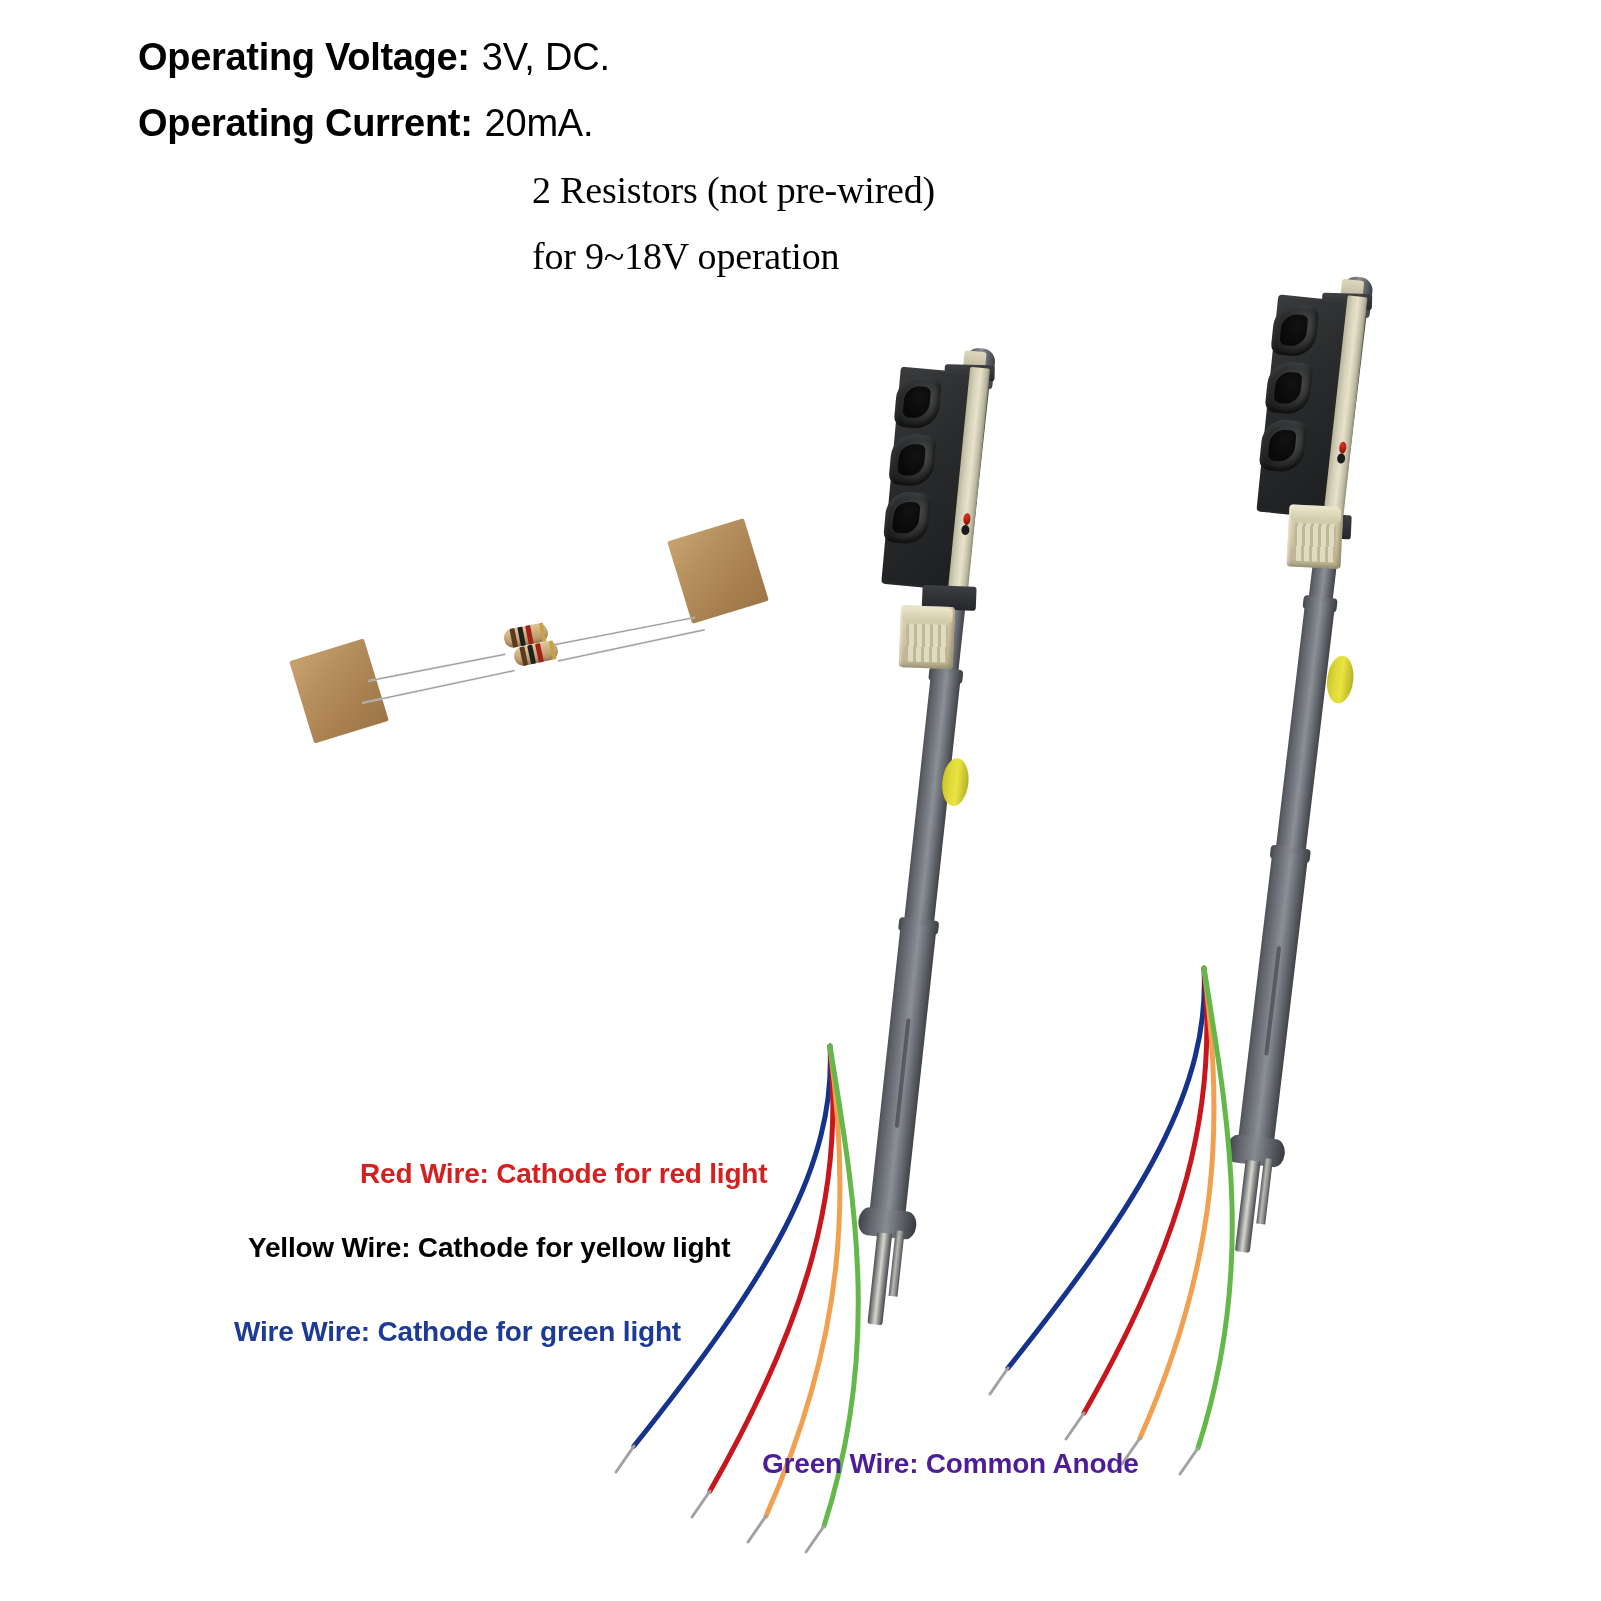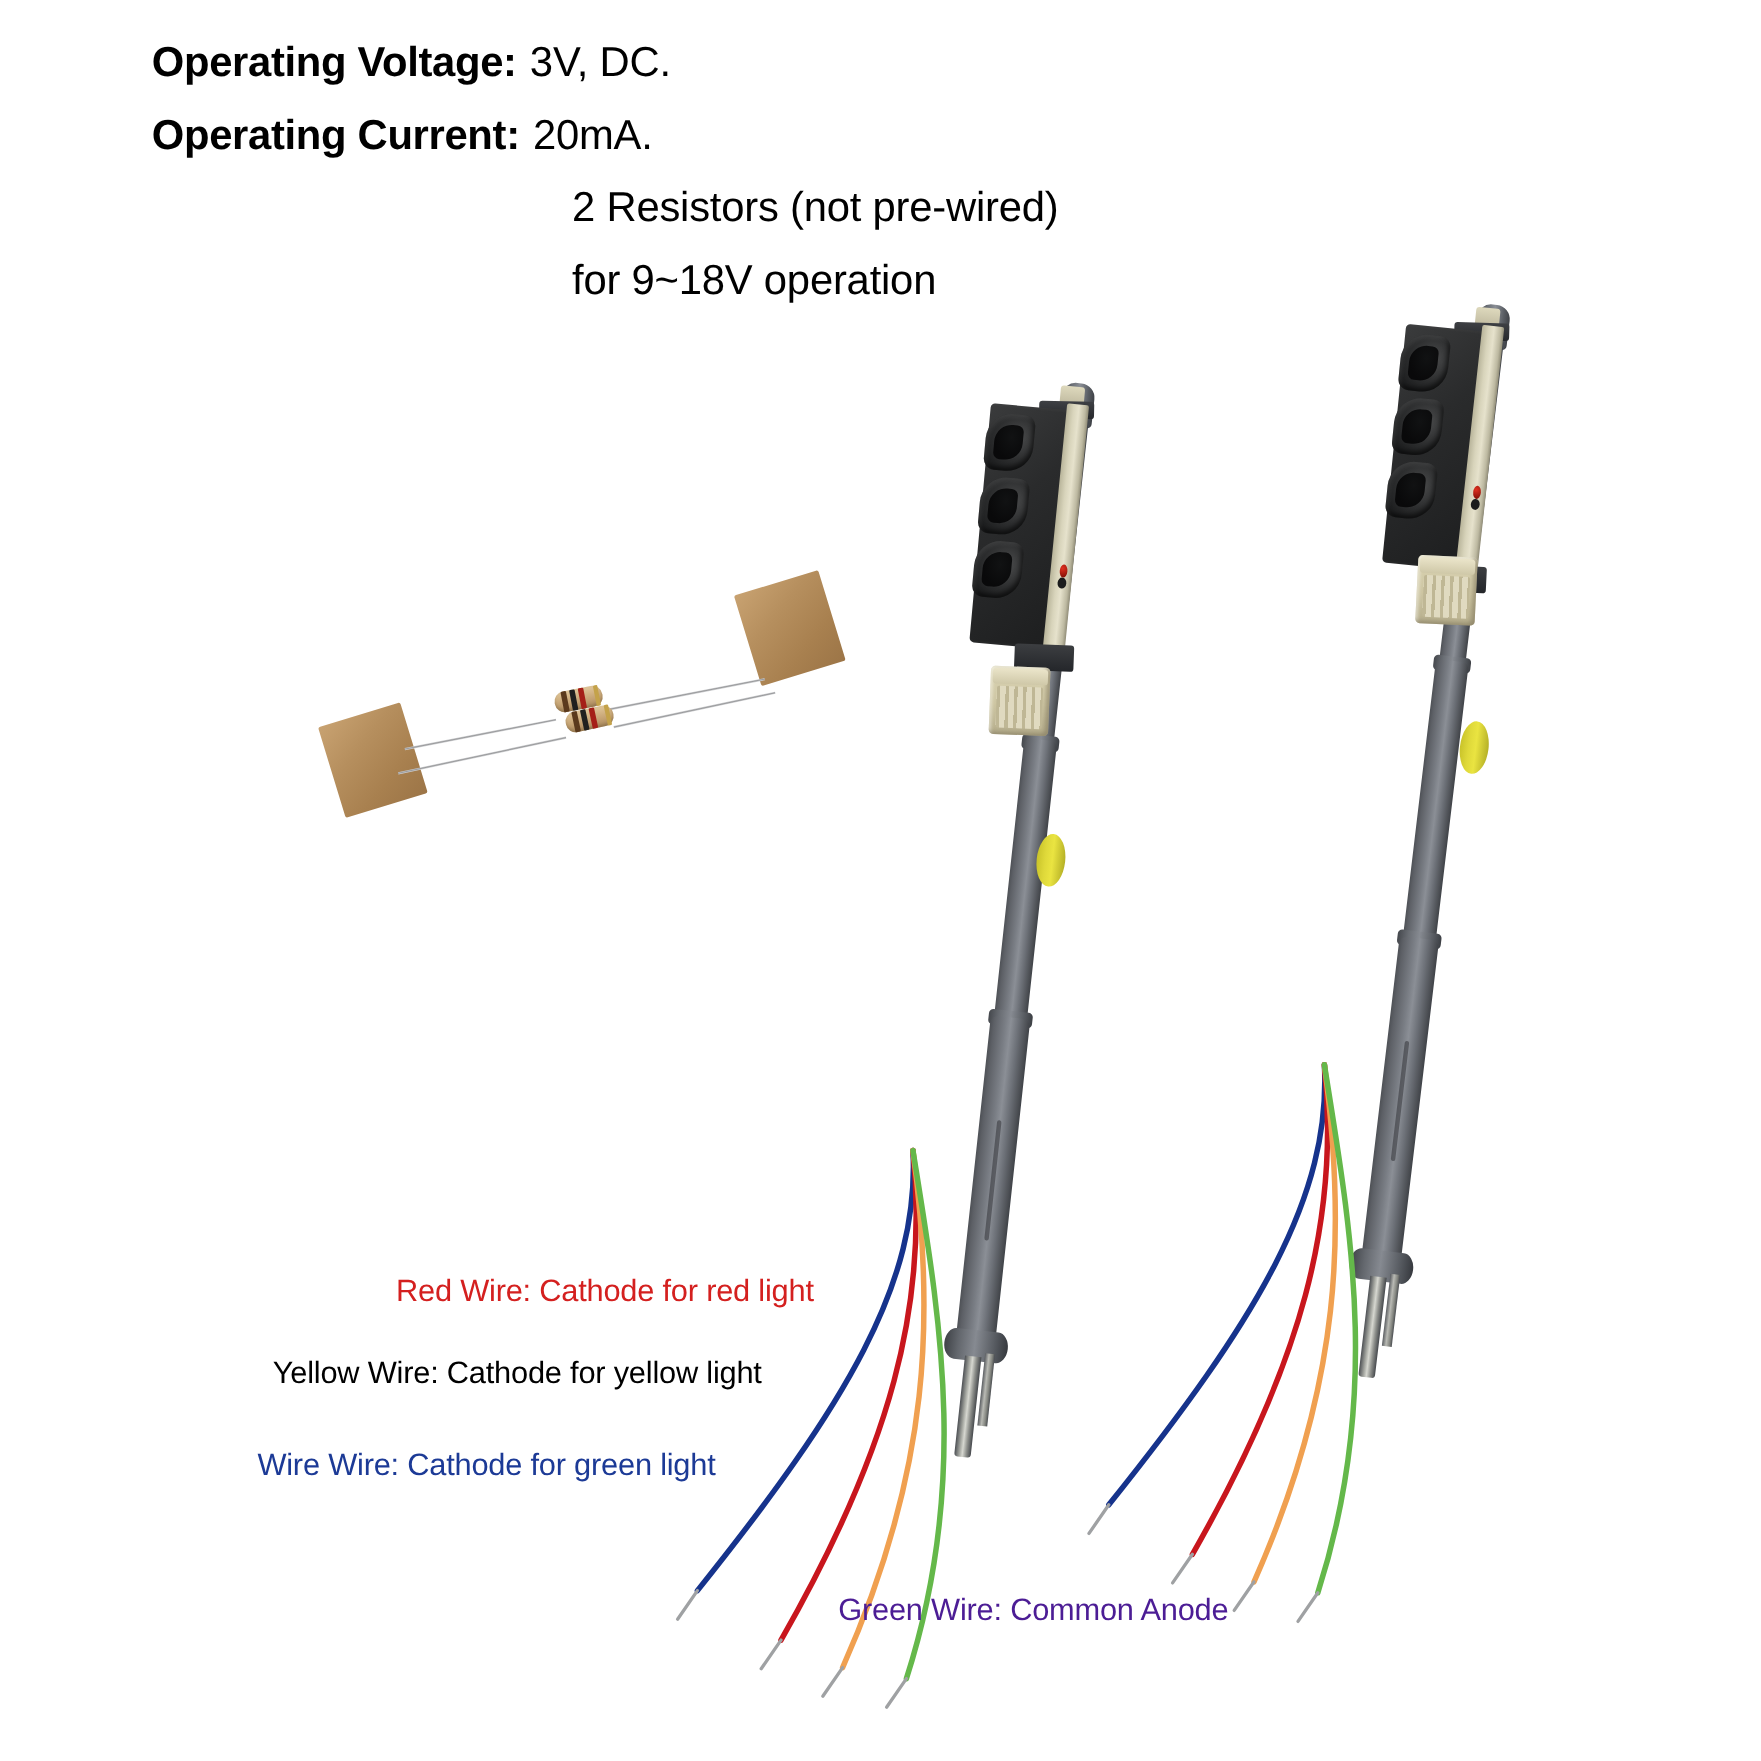--- a/index.html
+++ b/index.html
@@ -40,27 +40,27 @@
     font-weight: normal;
     color: #000000;
     margin-left: 12px;
     letter-spacing: -0.2px;
   }
   .spec-cont {
     height: 66px;
     padding-left: 378px;
     white-space: nowrap;
   }
-  .spec-cont .spec-value { margin-left: 4px; }
+  .spec-cont .spec-value { margin-left: 16px; font-family: Liberation Serif, serif; }
 
   
   .wire-label {
     position: absolute;
     font-size: 28px;
-    font-weight: normal;
+    font-weight: bold;
     white-space: nowrap;
     letter-spacing: -0.2px;
   }
   #lbl-red    { left: 360px; top: 1158px; }
   #lbl-yellow { left: 248px; top: 1232px; }
   #lbl-blue   { left: 234px; top: 1316px; }
   #lbl-green  { left: 762px; top: 1448px; }
 
   
   .signal {

